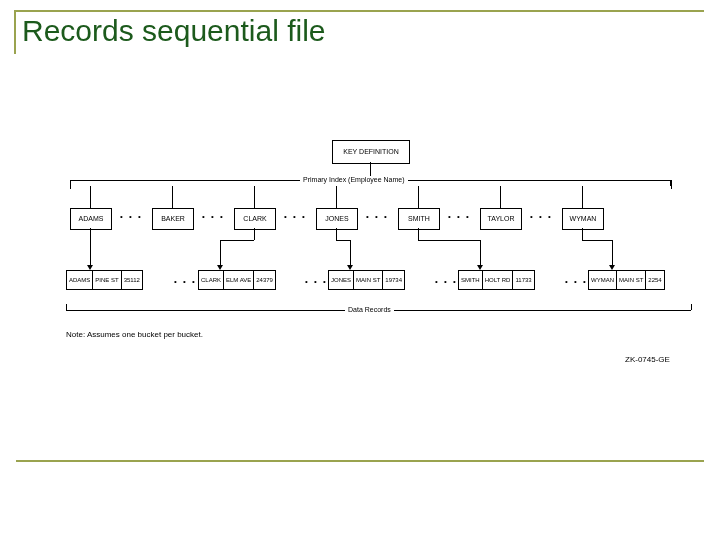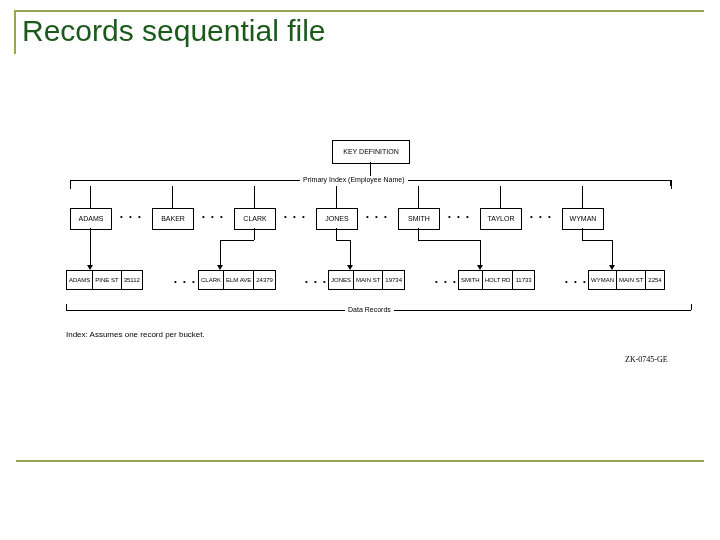--- a/index.html
+++ b/index.html
@@ -123,21 +123,20 @@
     border-right: 3px solid transparent;
     border-top: 5px solid #000;
   }
   .note {
     position: absolute;
     font-size: 8px;
   }
   .figid {
     position: absolute;
     font-size: 8px;
-    font-family: Liberation Serif, serif;
   }
 </style>
 </head>
 <body>
 
 <div class="frame-top"></div>
 <div class="frame-left"></div>
 <div class="frame-bottom"></div>
 
 <div class="title">Records sequential file</div>
@@ -230,17 +229,17 @@
     <div class="rec-cell">WYMAN</div>
     <div class="rec-cell">MAIN ST</div>
     <div class="rec-cell">2254</div>
   </div>
 
   <div class="conn hline" style="left:-4px; top:170px; width:625px;"></div>
   <div class="conn vline" style="left:-4px; top:164px; height:6px;"></div>
   <div class="conn vline" style="left:621px; top:164px; height:6px;"></div>
   <div class="brace-label" style="left:275px; top:166px;">Data Records</div>
 
-  <div class="note" style="left:-4px; top:190px;">Index: Assumes one record per bucket.</div>
+  <div class="note" style="left:-4px; top:190px;">Note: Assumes one bucket per bucket.</div>
 
   <div class="figid" style="left:555px; top:215px;">ZK-0745-GE</div>
 
 </div>
 
 </body></html>

